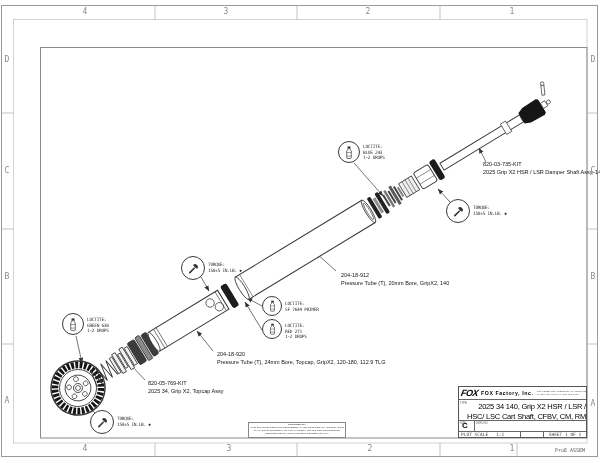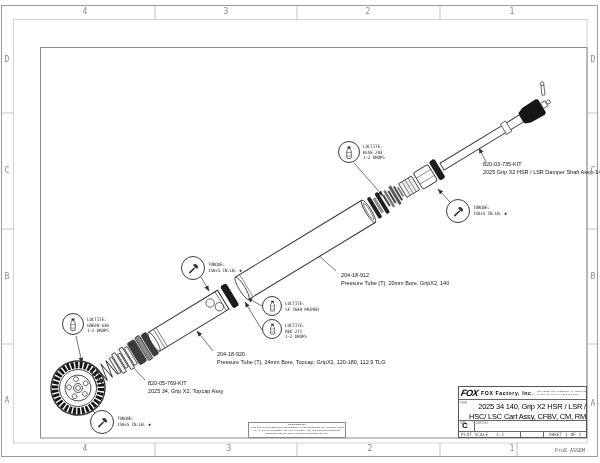--- a/index.html
+++ b/index.html
@@ -329,21 +329,21 @@
     <span class="co">FOX Factory, Inc.</span>
     <span class="addr-scale">
       <span style="display:block">130 Hangar Way, Watsonville, CA 95076 USA</span>
       <span style="display:block">PH 800-369-7469  FAX 831-768-9342</span>
     </span>
   </div>
   <div class="tb-row2">
     <span class="type">TYPE</span>
     <div class="ttl">
       <div>2025 34 140, Grip X2 HSR / LSR /</div>
-      <div>HSC/ LSC Cart Assy, CFBV, CM, RM</div>
+      <div>HSC/ LSC Cart Shaft, CFBV, CM, RM</div>
     </div>
   </div>
   <div class="tb-row3">
     <div class="size-cell">
       <span class="lbl">SIZE</span>
       <span class="sz">C</span>
     </div>
     <div class="dwg-cell">
       <span class="lbl">DWG NO.</span>
     </div>

